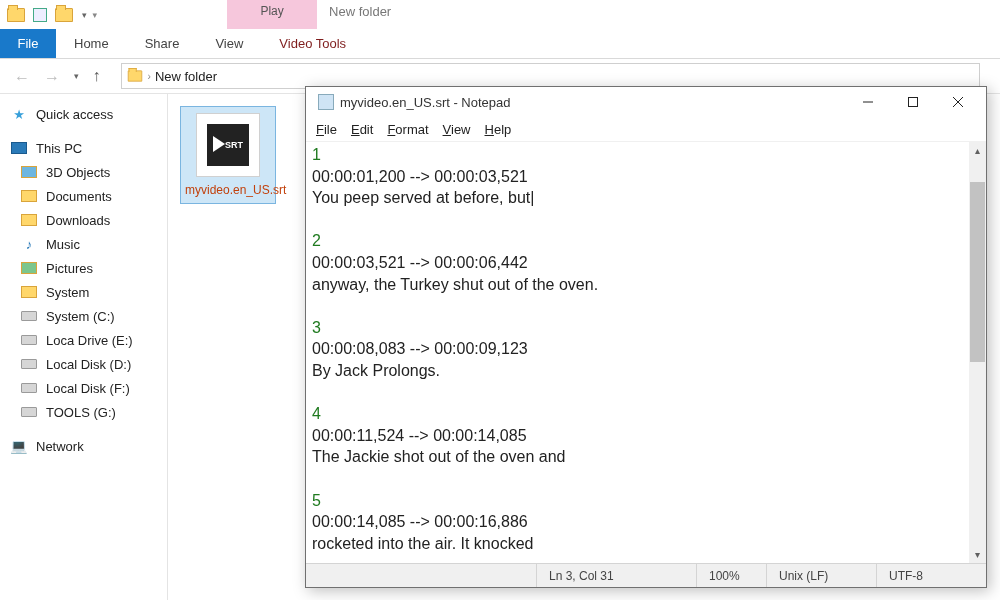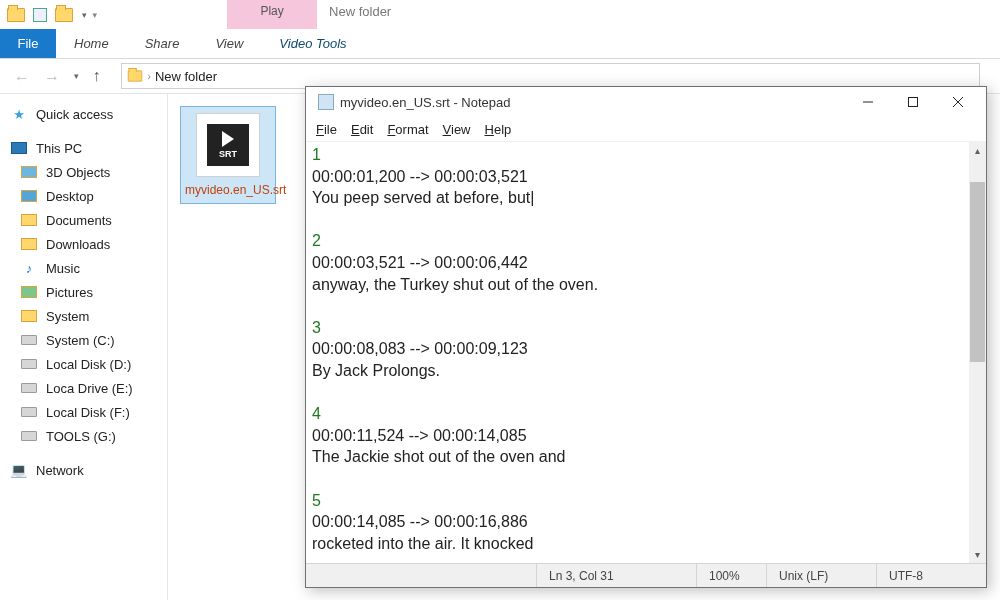--- a/index.html
+++ b/index.html
@@ -11,22 +11,22 @@
 .folder-glyph { width: 18px; height: 14px; background: #ffd76b; border: 1px solid #d9a43b; border-radius: 1px 1px 0 0; position: relative; }
 .folder-glyph::before { content: ""; position: absolute; top: -4px; left: 0; width: 8px; height: 4px; background: #ffd76b; border: 1px solid #d9a43b; border-bottom: none; }
 .save-glyph { width: 14px; height: 14px; border: 1px solid #4a8; background: #eef; }
 .chevron-down { font-size: 9px; color: #666; margin-left: 4px; }
 .contextual-tab { margin-left: 124px; display: flex; }
 .ctx-play { background: #f6c7dc; width: 90px; text-align: center; padding: 4px 0; font-size: 12px; color: #555; }
 .ctx-title { padding: 4px 12px; font-size: 13px; color: #777; }
 
 .ribbon-tabs { height: 30px; display: flex; align-items: stretch; border-bottom: 1px solid #d9d9d9; }
 .file-tab { background: #1979ca; color: #fff; width: 56px; display: flex; align-items: center; justify-content: center; font-size: 13px; }
-.rtab { padding: 0 18px; display: flex; align-items: center; color: #444; font-size: 13px; font-style: italic; }
-.rtab-contextual { color: #0c4a6e; }
+.rtab { padding: 0 18px; display: flex; align-items: center; color: #444; font-size: 13px; }
+.rtab-contextual { color: #7f1d1d; }
 
 .nav-row { height: 35px; display: flex; align-items: center; border-bottom: 1px solid #e4e4e4; padding: 0 10px; gap: 6px; }
 .nav-arrow { width: 24px; height: 24px; display: flex; align-items: center; justify-content: center; color: #bdbdbd; font-size: 16px; }
 .nav-arrow.enabled { color: #5a5a5a; }
 .addressbar { flex: 1; height: 26px; border: 1px solid #cfcfcf; display: flex; align-items: center; padding: 0 4px; margin-left: 6px; margin-right: 10px; }
 .addr-folder { width: 18px; display: flex; align-items: center; }
 .addr-sep { color: #888; padding: 0 4px; font-size: 10px; }
 .addr-seg { color: #222; font-size: 13px; }
 
 .body-area { position: absolute; top: 94px; left: 0; right: 0; bottom: 0; display: flex; }
@@ -36,21 +36,21 @@
 .side-icon { width: 18px; height: 16px; flex-shrink: 0; display: flex; align-items: center; justify-content: center; }
 .pin-icon { color: #38a0da; }
 .pc-icon { width: 16px; height: 12px; background: #2a7ab8; border: 1px solid #1a5a8e; }
 .folder-s { width: 16px; height: 12px; background: #ffd76b; border: 1px solid #d9a43b; }
 .disk-s { width: 16px; height: 10px; background: #d6d6d6; border: 1px solid #9a9a9a; border-radius: 1px; }
 .net-s { color: #2a7ab8; font-size: 14px; }
 
 .content { flex: 1; padding: 12px; position: relative; }
 .file-item { width: 96px; text-align: center; background: #cde6f7; border: 1px solid #7ab5e0; padding: 6px 4px; }
 .file-thumb { width: 64px; height: 64px; margin: 0 auto 6px; background: #fff; border: 1px solid #d0d0d0; display: flex; align-items: center; justify-content: center; }
-.srt-badge { width: 42px; height: 42px; background: #222; color: #fff; display: flex; flex-direction: column; align-items: center; justify-content: center; font-size: 9px; font-weight: bold; }
+.srt-badge { width: 42px; height: 42px; background: #222; color: #fff; display: flex; flex-direction: row; align-items: center; justify-content: center; font-size: 9px; font-weight: bold; }
 .srt-play { width: 0; height: 0; border-left: 12px solid #fff; border-top: 8px solid transparent; border-bottom: 8px solid transparent; margin-bottom: 2px; }
 .file-name { font-size: 12px; color: #c2410c; line-height: 1.2; }
 
 .notepad { position: absolute; top: 86px; left: 305px; width: 682px; height: 502px; background: #fff; border: 1px solid #707070; box-shadow: 3px 3px 14px rgba(0,0,0,0.25); display: flex; flex-direction: column; }
 .np-title { height: 30px; display: flex; align-items: center; padding: 0 6px; }
 .np-icon { width: 16px; height: 16px; margin: 0 6px; background: #cfe4f5; border: 1px solid #8ab; }
 .np-title-text { flex: 1; font-size: 13px; color: #333; }
 .np-controls { display: flex; gap: 0; }
 .np-btn { width: 45px; height: 28px; display: flex; align-items: center; justify-content: center; font-size: 13px; color: #222; }
 .np-btn svg { display: block; }
@@ -127,26 +127,20 @@
       <span>This PC</span>
     </div>
     <div class="side-item">
         <span class="side-icon">
           <div class="folder-s" style="background:#6db6e0"></div>
         </span>
         <span>3D Objects</span>
       </div>
     <div class="side-item">
         <span class="side-icon">
-          <div class="folder-s" style="background:#56a5d8"></div>
-        </span>
-        <span>Desktop</span>
-      </div>
-    <div class="side-item">
-        <span class="side-icon">
           <div class="folder-s"></div>
         </span>
         <span>Documents</span>
       </div>
     <div class="side-item">
         <span class="side-icon">
           <div class="folder-s"></div>
         </span>
         <span>Downloads</span>
       </div>
@@ -169,27 +163,27 @@
     <div class="side-item">
         <span class="side-icon">
           <div class="disk-s"></div>
         </span>
         <span>System (C:)</span>
       </div>
     <div class="side-item">
         <span class="side-icon">
           <div class="disk-s"></div>
         </span>
+        <span>Loca Drive (E:)</span>
+      </div>
+    <div class="side-item">
+        <span class="side-icon">
+          <div class="disk-s"></div>
+        </span>
         <span>Local Disk (D:)</span>
-      </div>
-    <div class="side-item">
-        <span class="side-icon">
-          <div class="disk-s"></div>
-        </span>
-        <span>Loca Drive (E:)</span>
       </div>
     <div class="side-item">
         <span class="side-icon">
           <div class="disk-s"></div>
         </span>
         <span>Local Disk (F:)</span>
       </div>
     <div class="side-item">
         <span class="side-icon">
           <div class="disk-s"></div>

